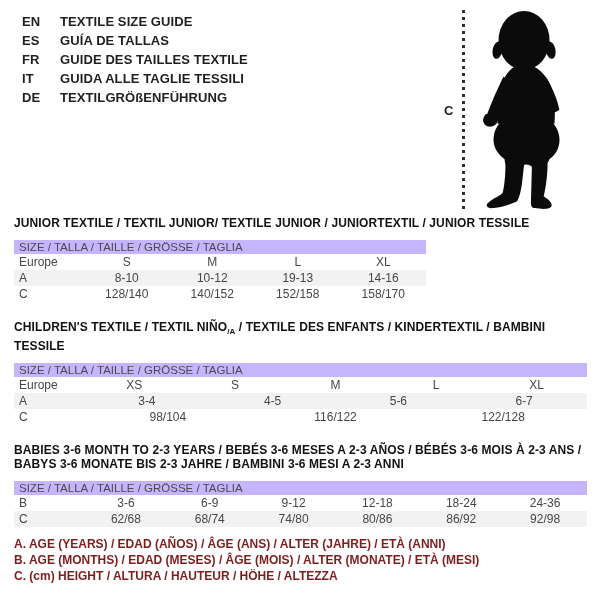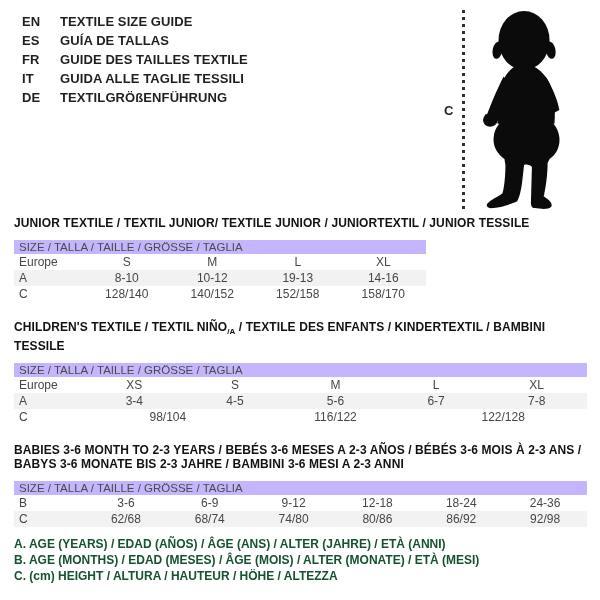--- a/index.html
+++ b/index.html
@@ -37,21 +37,21 @@
     background: #c4b5fd; color: #4a4a4a;
     font-size: 11.5px; height: 14px; line-height: 14px;
     padding-left: 5px;
   }
   .t-row { display: flex; font-size: 12px; color: #464646; height: 16px; line-height: 16px; align-items: flex-end; }
   .t-row.shaded { background: #f2f2f2; }
   .t-label { width: 70px; flex: 0 0 70px; padding-left: 5px; }
   .t-cell { flex: 1; text-align: center; }
 
   
-  .footnotes { position: absolute; left: 14px; top: 536px; font-weight: bold; font-size: 12px; line-height: 16px; color: #14532d; }
+  .footnotes { position: absolute; left: 14px; top: 536px; font-weight: bold; font-size: 12px; line-height: 16px; color: #7f1d1d; }
 </style>
 </head>
 <body>
 
 <div class="lang-block">
   <div class="lang-row">
     <span class="lang-code">EN</span>
     <span class="lang-title">TEXTILE SIZE GUIDE</span>
   </div>
   <div class="lang-row">
@@ -151,21 +151,20 @@
       <span class="t-cell">M</span>
       <span class="t-cell">L</span>
       <span class="t-cell">XL</span>
     </div>
     <div class="t-row shaded">
       <span class="t-label">A</span>
       <span class="t-cell">3-4</span>
       <span class="t-cell">4-5</span>
       <span class="t-cell">5-6</span>
       <span class="t-cell">6-7</span>
-      <span class="t-cell">7-8</span>
     </div>
     <div class="t-row">
       <span class="t-label">C</span>
       <span class="t-cell">98/104</span>
       <span class="t-cell">116/122</span>
       <span class="t-cell">122/128</span>
     </div>
   </div>
 
   <div class="section-title">

